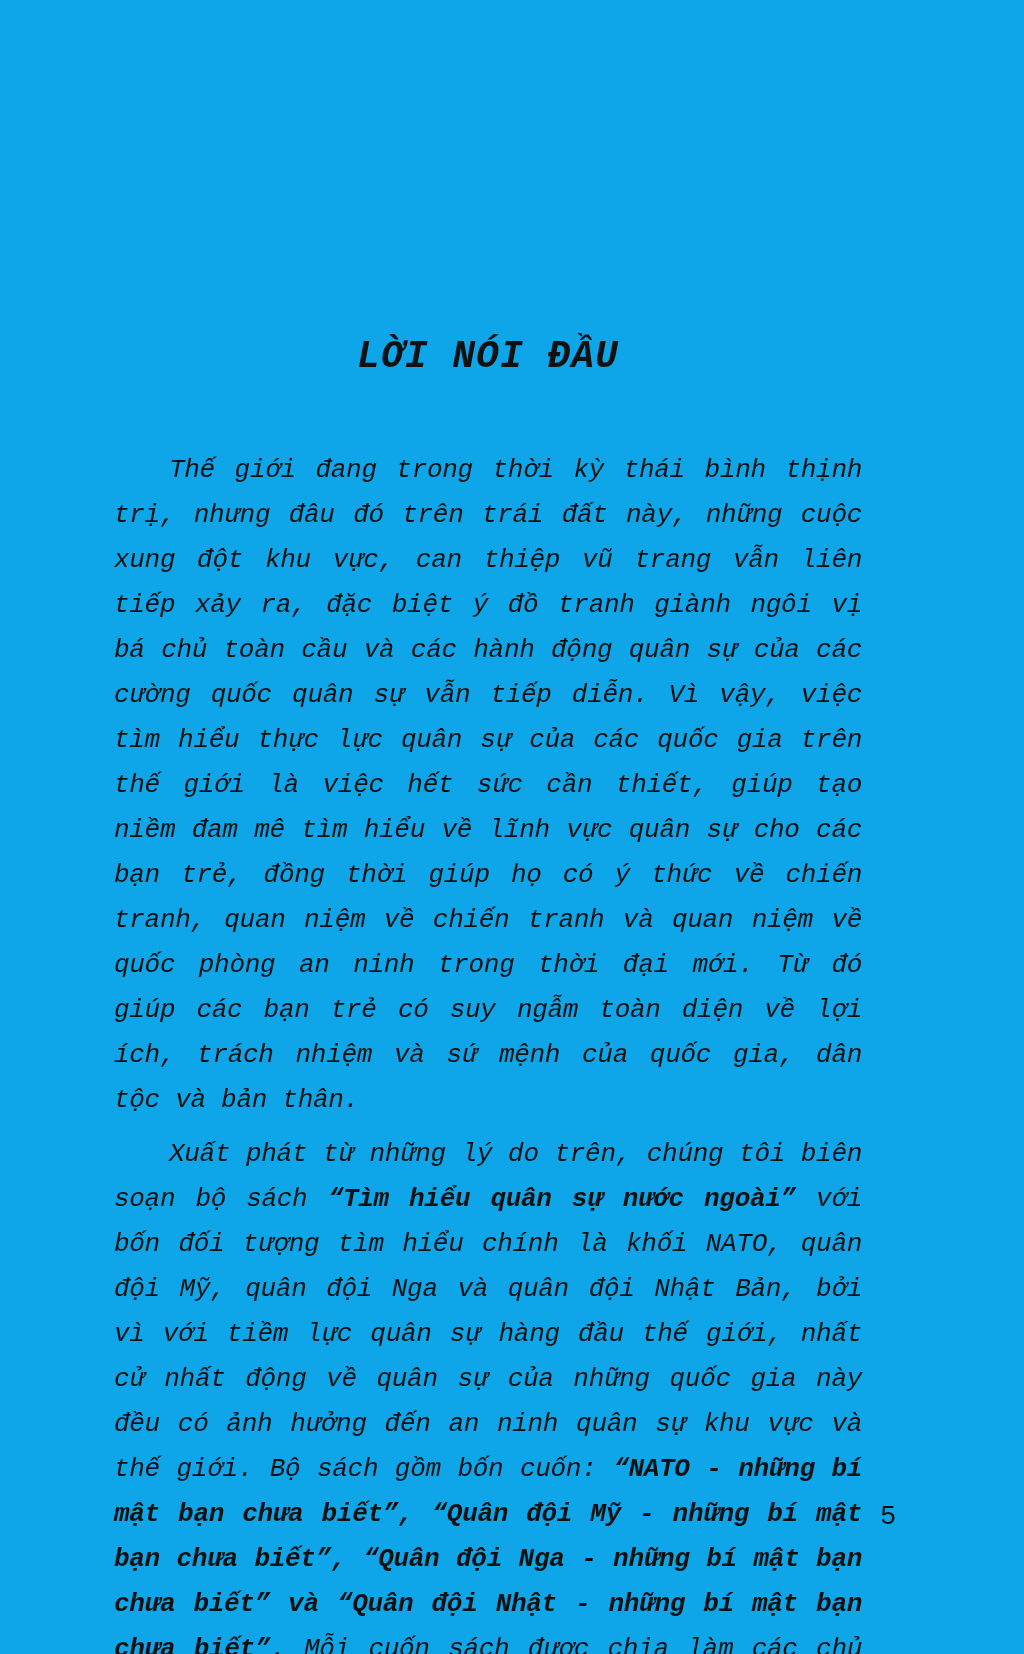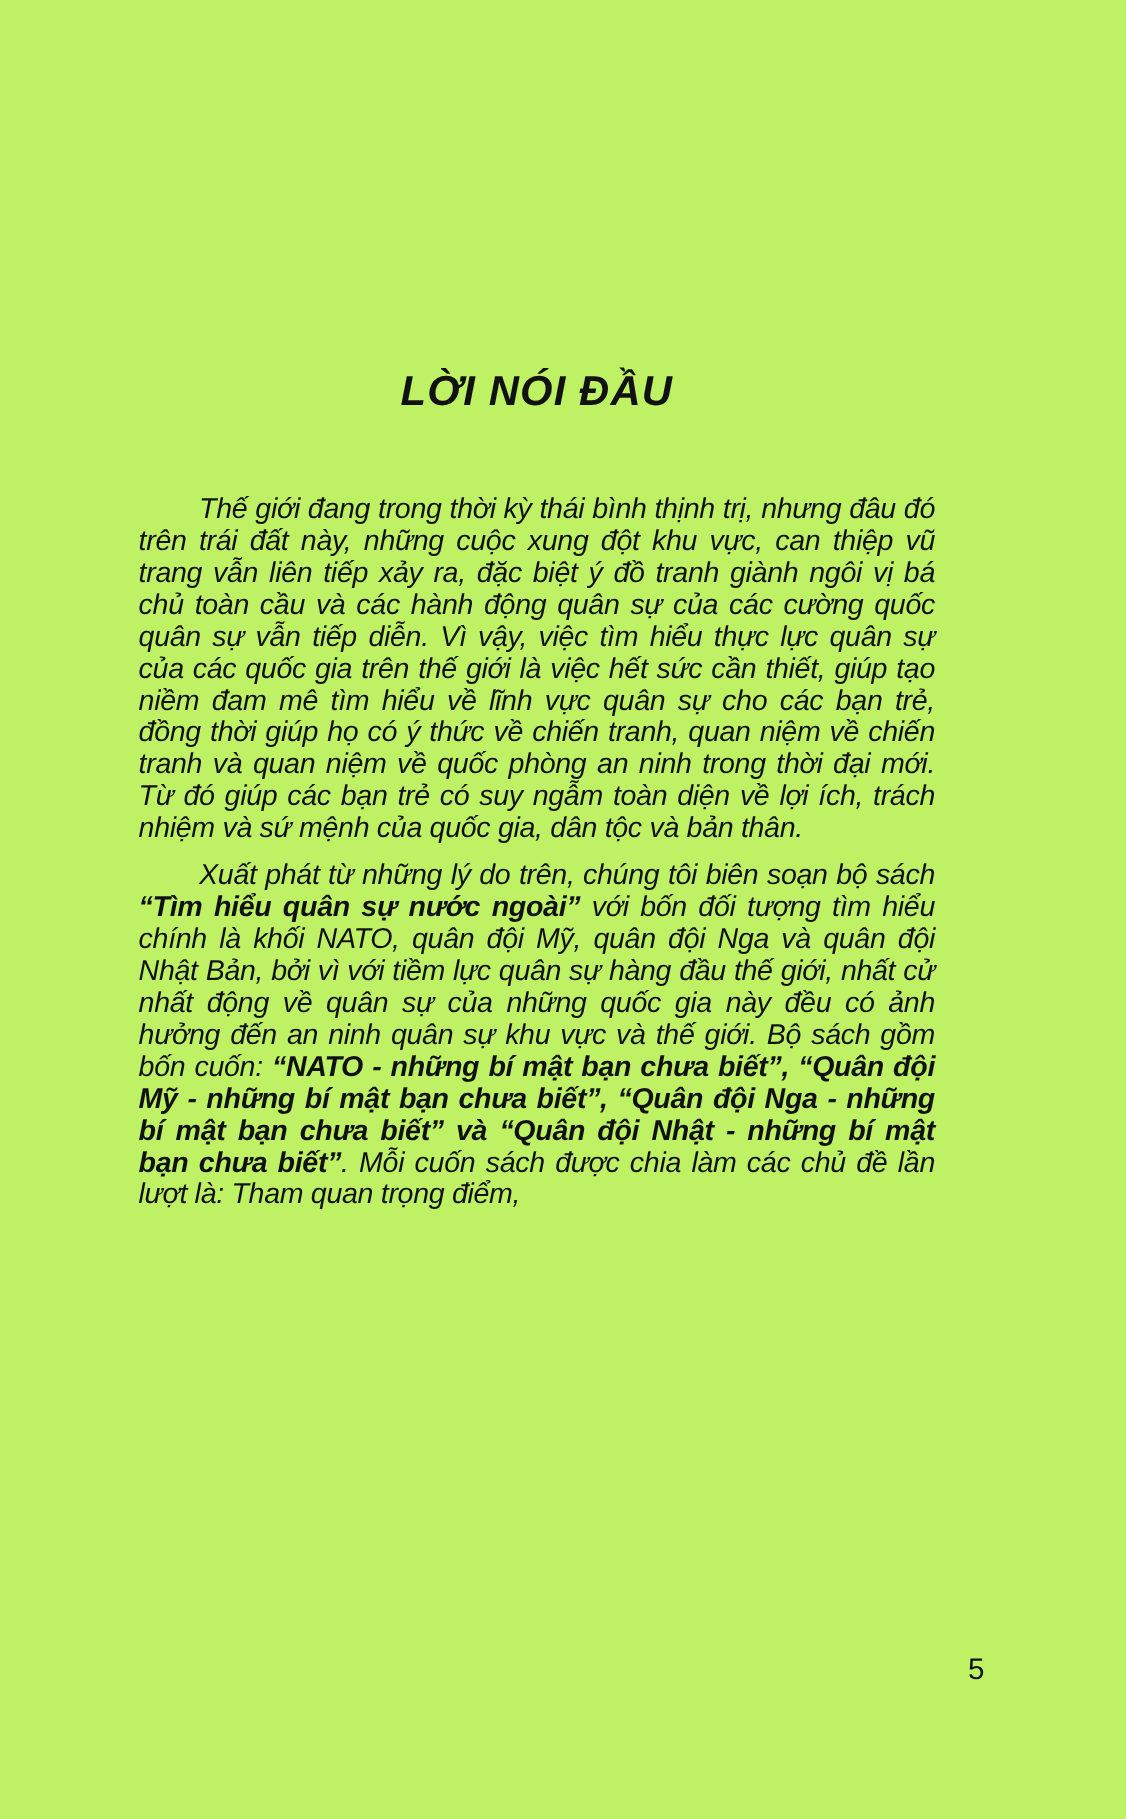--- a/index.html
+++ b/index.html
@@ -4,48 +4,48 @@
 <style>
   html, body {
     margin: 0;
     padding: 0;
     background: #ffffff;
   }
   .page {
     position: relative;
     width: 1024px;
     height: 1654px;
-    background: #bef264;
+    background: #0ea5e9;
     overflow: hidden;
-    font-family: Liberation Sans, sans-serif;
+    font-family: Liberation Mono, monospace;
     color: #111111;
   }
   .content {
     position: absolute;
     left: 112px;
     top: 335px;
     width: 752px;
   }
   .title {
     text-align: center;
     font-size: 38px;
     font-weight: bold;
     font-style: italic;
     letter-spacing: 1px;
     margin: 0 0 70px 0;
     white-space: nowrap;
   }
   .para {
     font-style: italic;
     font-size: 26px;
-    line-height: 29px;
+    line-height: 45px;
     letter-spacing: -0.3px;
     text-align: justify;
     text-indent: 55px;
-    margin: 14px;
+    margin: 2px;
   }
   .para + .para {
     margin-top: 9px;
   }
   .seg.bold {
     font-weight: bold;
   }
   .page-number {
     position: absolute;
     left: 880px;

